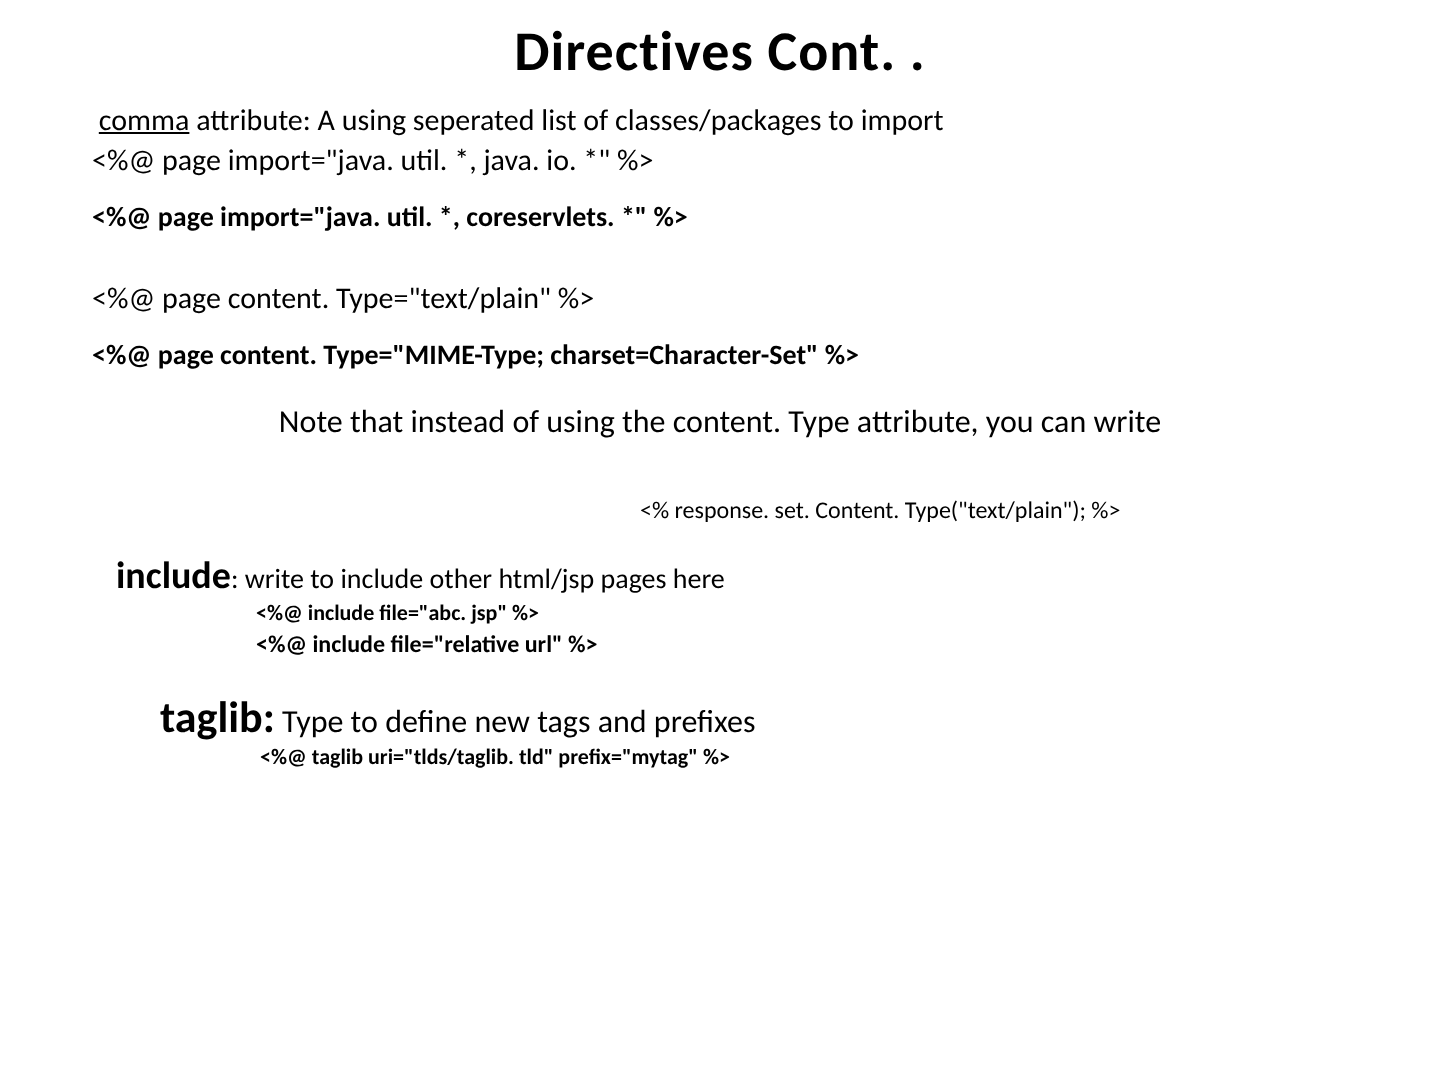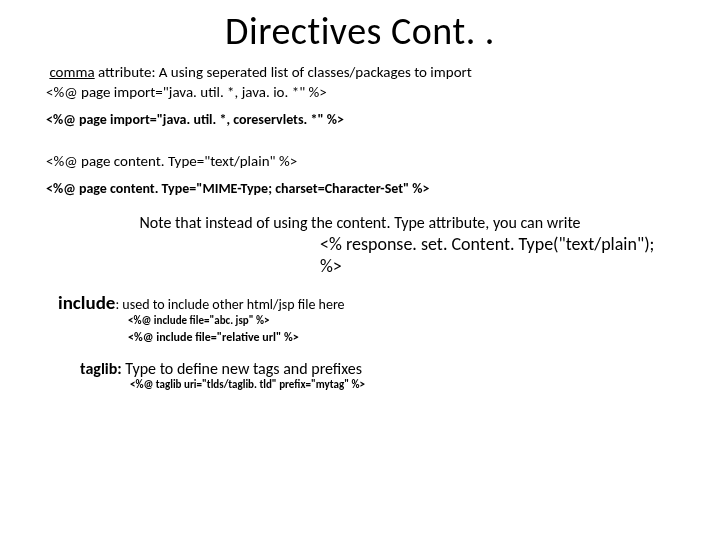--- a/index.html
+++ b/index.html
@@ -11,41 +11,41 @@
     font-family: Calibri, "Segoe UI", Arial, sans-serif;
     color: #000;
   }
   .slide {
     box-sizing: border-box;
     width: 720px;
     height: 540px;
     padding: 8px 40px 10px 40px;
   }
   .title {
-    font-size: 38px;
-    font-weight: 400;
+    font-size: 28px;
+    font-weight: 700;
     text-align: center;
     margin: 0 0 8px 0;
     letter-spacing: .5px;
   }
   .block { margin-left: 6px; }
   .row { font-size: 15px; line-height: 1.35; }
   .row2 { font-size: 14px; line-height: 1.35; }
   .row-sm { font-size: 12px; line-height: 1.35; }
   .row-xs { font-size: 11px; line-height: 1.35; }
   .bold { font-weight: 700; }
   .underline { text-decoration: underline; }
   .gap-sm { height: 8px; }
   .gap-md { height: 14px; }
   .gap-lg { height: 22px; }
   .indent-1 { margin-left: 70px; }
   .indent-2 { margin-left: 40px; }
   .indent-hdr { margin-left: 18px; }
   .note { font-size: 16px; line-height: 1.3; text-align: center; }
-  .resp { font-size: 18px; margin-left: 280px; }
+  .resp { font-size: 12px; margin-left: 280px; margin-top: 27px; }
 </style>
 </head>
 <body>
 
 <div class="slide">
 
   <h1 class="title">Directives Cont. .</h1>
 
   <div class="block">
     <div class="row">
@@ -66,28 +66,28 @@
 
   <div class="gap-md"></div>
 
   <div class="note">Note that instead of using the content. Type attribute, you can write</div>
   <div class="resp">&lt;% response. set. Content. Type("text/plain"); %&gt;</div>
 
   <div class="gap-md"></div>
 
   <div class="block indent-hdr">
     <div>
-      <span class="bold" style="font-size:19px">include</span><span style="font-size:14px">: used to include other html/jsp file here</span>
+      <span class="bold" style="font-size:19px">include</span><span style="font-size:14px">: write to include other html/jsp pages here</span>
     </div>
     <div class="row-xs bold indent-1">&lt;%@ include file="abc. jsp" %&gt;</div>
     <div class="row-sm bold indent-1">&lt;%@ include file="relative url" %&gt;</div>
   </div>
 
   <div class="gap-md"></div>
 
   <div class="block indent-2">
     <div>
-      <span class="bold" style="font-size:16px">taglib:</span><span style="font-size:16px"> Type to define new tags and prefixes</span>
+      <span class="bold" style="font-size:22px">taglib:</span><span style="font-size:16px"> Type to define new tags and prefixes</span>
     </div>
     <div class="row-xs bold" style="margin-left:50px">&lt;%@ taglib uri="tlds/taglib. tld" prefix="mytag" %&gt;</div>
   </div>
 
 </div>
 
 </body></html>

